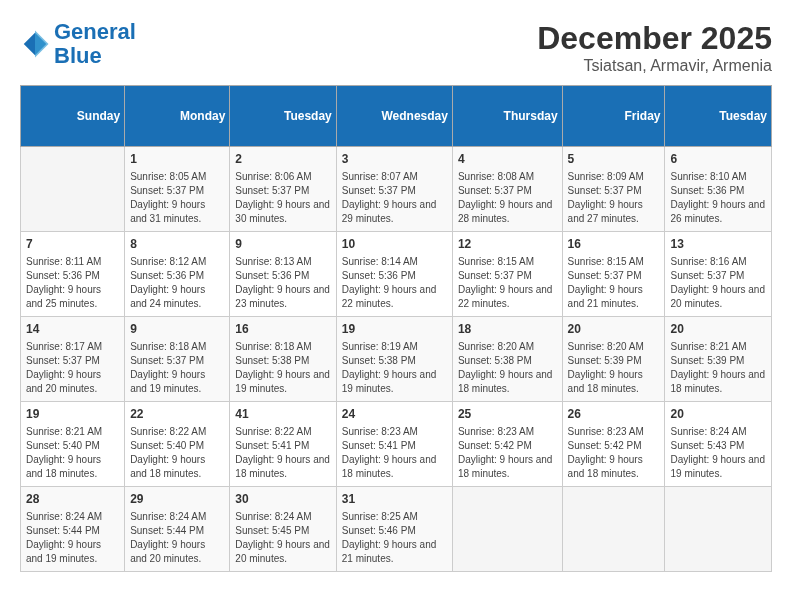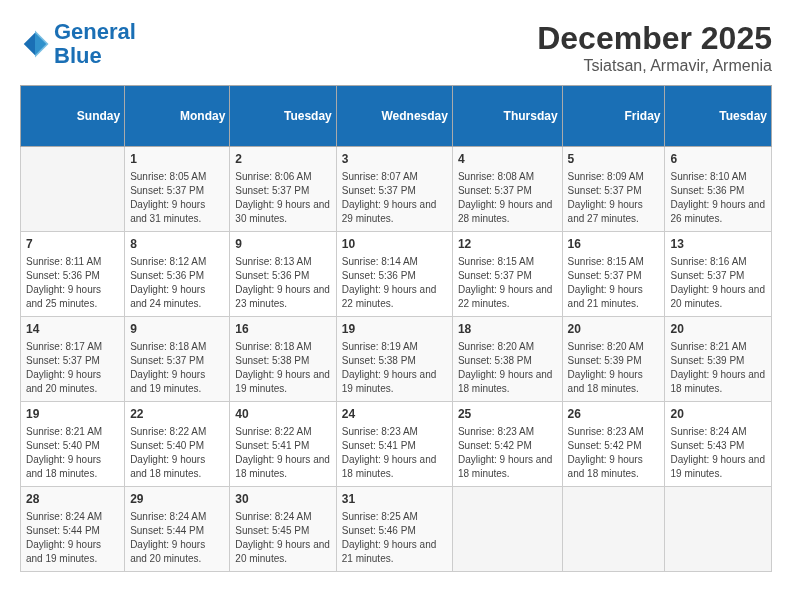--- a/index.html
+++ b/index.html
@@ -213,21 +213,21 @@
       <tr>
         <td>
           <span class="day-number">19</span>
           <div class="day-info">Sunrise: 8:21 AM<br>Sunset: 5:40 PM<br>Daylight: 9 hours and 18 minutes.</div>
         </td>
         <td>
           <span class="day-number">22</span>
           <div class="day-info">Sunrise: 8:22 AM<br>Sunset: 5:40 PM<br>Daylight: 9 hours and 18 minutes.</div>
         </td>
         <td>
-          <span class="day-number">40</span>
+          <span class="day-number">41</span>
           <div class="day-info">Sunrise: 8:22 AM<br>Sunset: 5:41 PM<br>Daylight: 9 hours and 18 minutes.</div>
         </td>
         <td>
           <span class="day-number">24</span>
           <div class="day-info">Sunrise: 8:23 AM<br>Sunset: 5:41 PM<br>Daylight: 9 hours and 18 minutes.</div>
         </td>
         <td>
           <span class="day-number">25</span>
           <div class="day-info">Sunrise: 8:23 AM<br>Sunset: 5:42 PM<br>Daylight: 9 hours and 18 minutes.</div>
         </td>

